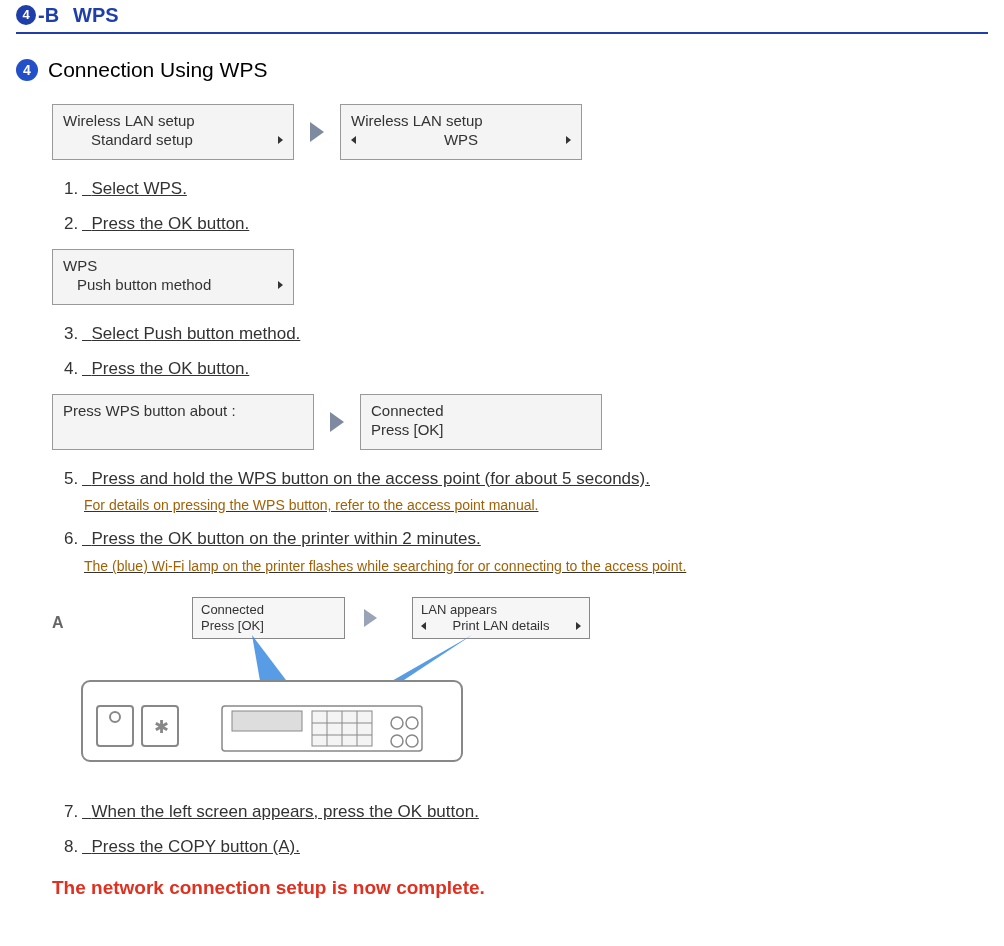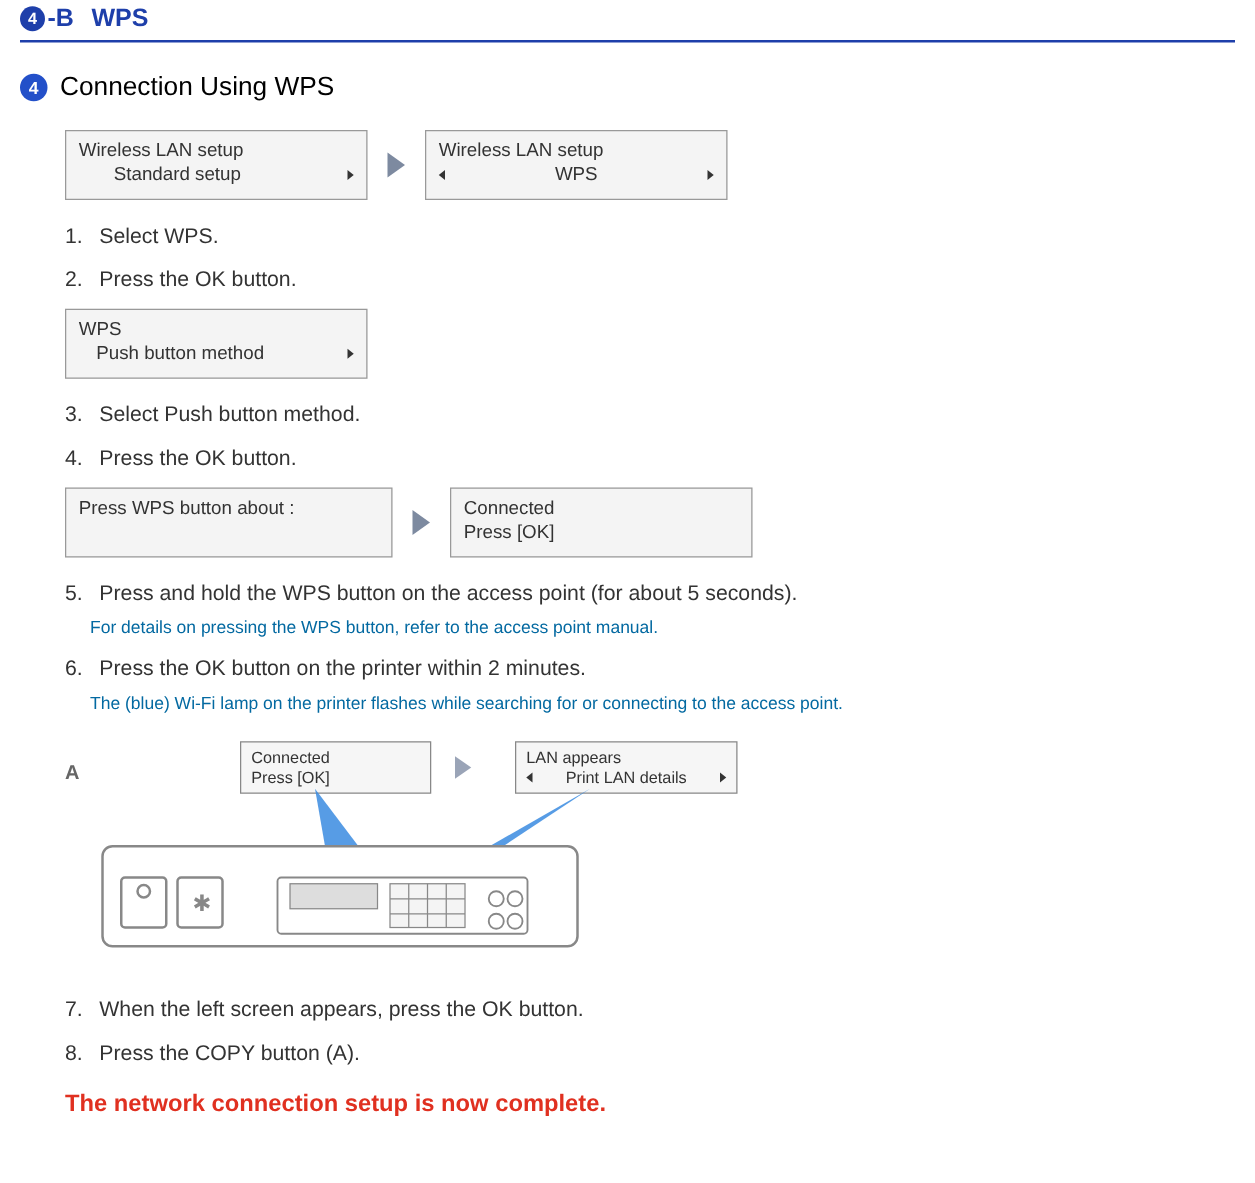--- a/index.html
+++ b/index.html
@@ -111,35 +111,36 @@
     border-left: 5px solid #333;
   }
   .tri-l {
     border-top: 4px solid transparent;
     border-bottom: 4px solid transparent;
     border-right: 5px solid #333;
   }
   ol.steps {
     list-style: none;
     padding-left: 0;
-    margin: 0;
+    margin: 12px;
+    text-decoration: underline;
   }
   ol.steps > li {
     display: block;
     margin: 10px 0;
     font-size: 17px;
     color: #333;
   }
   ol.steps > li .num {
     display: inline-block;
     min-width: 18px;
   }
   .fine {
     font-size: 14px;
-    color: #0369a1;
+    color: #a16207;
     margin-top: 4px;
     padding-left: 20px;
   }
   .complete-msg {
     color: #e03020;
     font-weight: bold;
     font-size: 19px;
     margin-top: 14px;
   }
   

